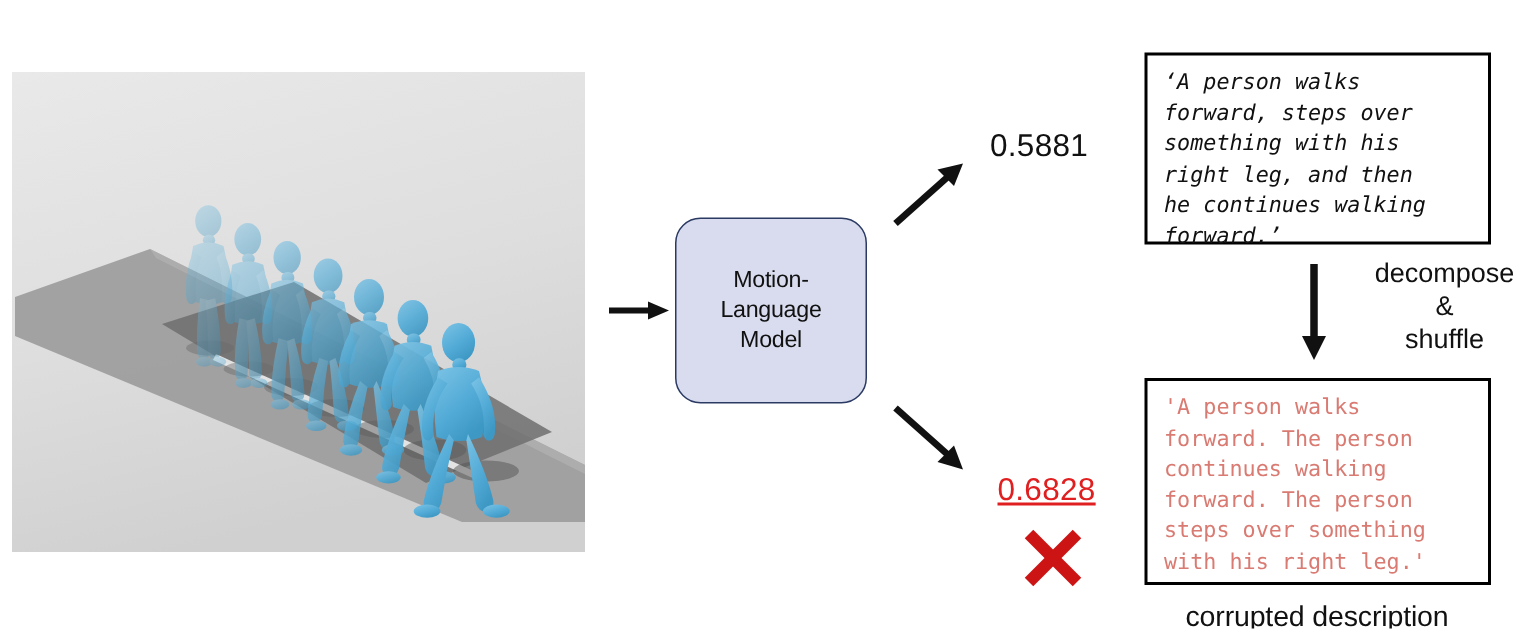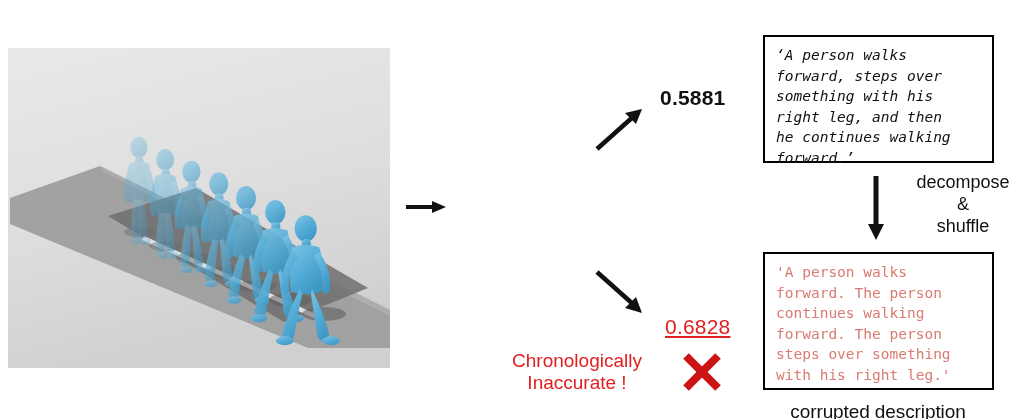--- a/index.html
+++ b/index.html
@@ -64,21 +64,21 @@
     letter-spacing: -0.2px;
     white-space: pre-line;
   }
 
   
   .score {
     position: absolute;
     font-size: 21px;
     letter-spacing: 0.2px;
   }
-  #score-original  { left: 660px; top: 86px;  color: #111111; font-weight: bold; }
+  #score-original  { left: 660px; top: 86px;  color: #111111; }
   #score-corrupted { left: 665px; top: 315px; color: #e02020; text-decoration: underline; }
 
   
   .verdict {
     position: absolute;
     left: 497px;
     top: 350px;
     width: 160px;
     text-align: center;
     color: #e02020;
@@ -277,36 +277,39 @@
         </g>
       </g>
     </svg>
   </div>
 
   <svg class="arrow-svg" id="input-arrow" viewBox="0 0 48 30">
     <line x1="4" y1="15" x2="34" y2="15" stroke="#111111" stroke-width="4"></line>
     <polygon points="44,15 30,9 30,21" fill="#111111"></polygon>
   </svg>
 
+  <div class="model-box">
+    <div class="model-box-label">Motion-
+Language
+Model</div>
+  </div>
 
   <svg class="arrow-svg" id="arrow-up" viewBox="0 0 56 50">
     <line x1="5" y1="45" x2="42" y2="12" stroke="#111111" stroke-width="4.5"></line>
     <polygon points="50,5 33,9 44,20" fill="#111111"></polygon>
   </svg>
 
   <svg class="arrow-svg" id="arrow-down" viewBox="0 0 56 52">
     <line x1="5" y1="6" x2="42" y2="39" stroke="#111111" stroke-width="4.5"></line>
     <polygon points="50,47 33,42 44,31" fill="#111111"></polygon>
   </svg>
 
   <div class="score" id="score-original">0.5881</div>
   <div class="score" id="score-corrupted">0.6828</div>
 
-  <div class="verdict">Chronologically
-Inaccurate !</div>
   <svg class="x-mark" viewBox="0 0 48 48">
     <line x1="8" y1="8" x2="40" y2="40" stroke="#cc1414" stroke-width="8" stroke-linecap="butt"></line>
     <line x1="40" y1="8" x2="8" y2="40" stroke="#cc1414" stroke-width="8" stroke-linecap="butt"></line>
   </svg>
 
   <div class="desc-box" id="box-original">‘A person walks
 forward, steps over
 something with his
 right leg, and then
 he continues walking

